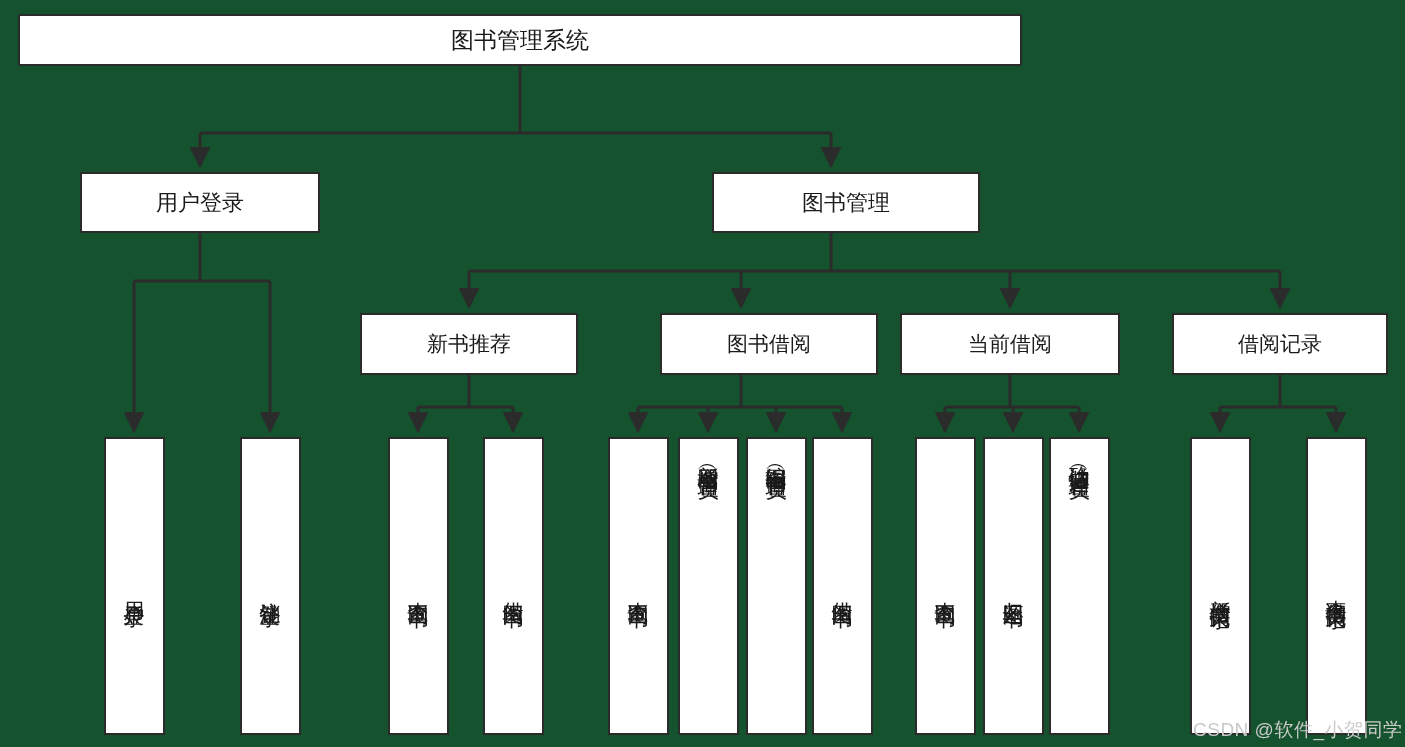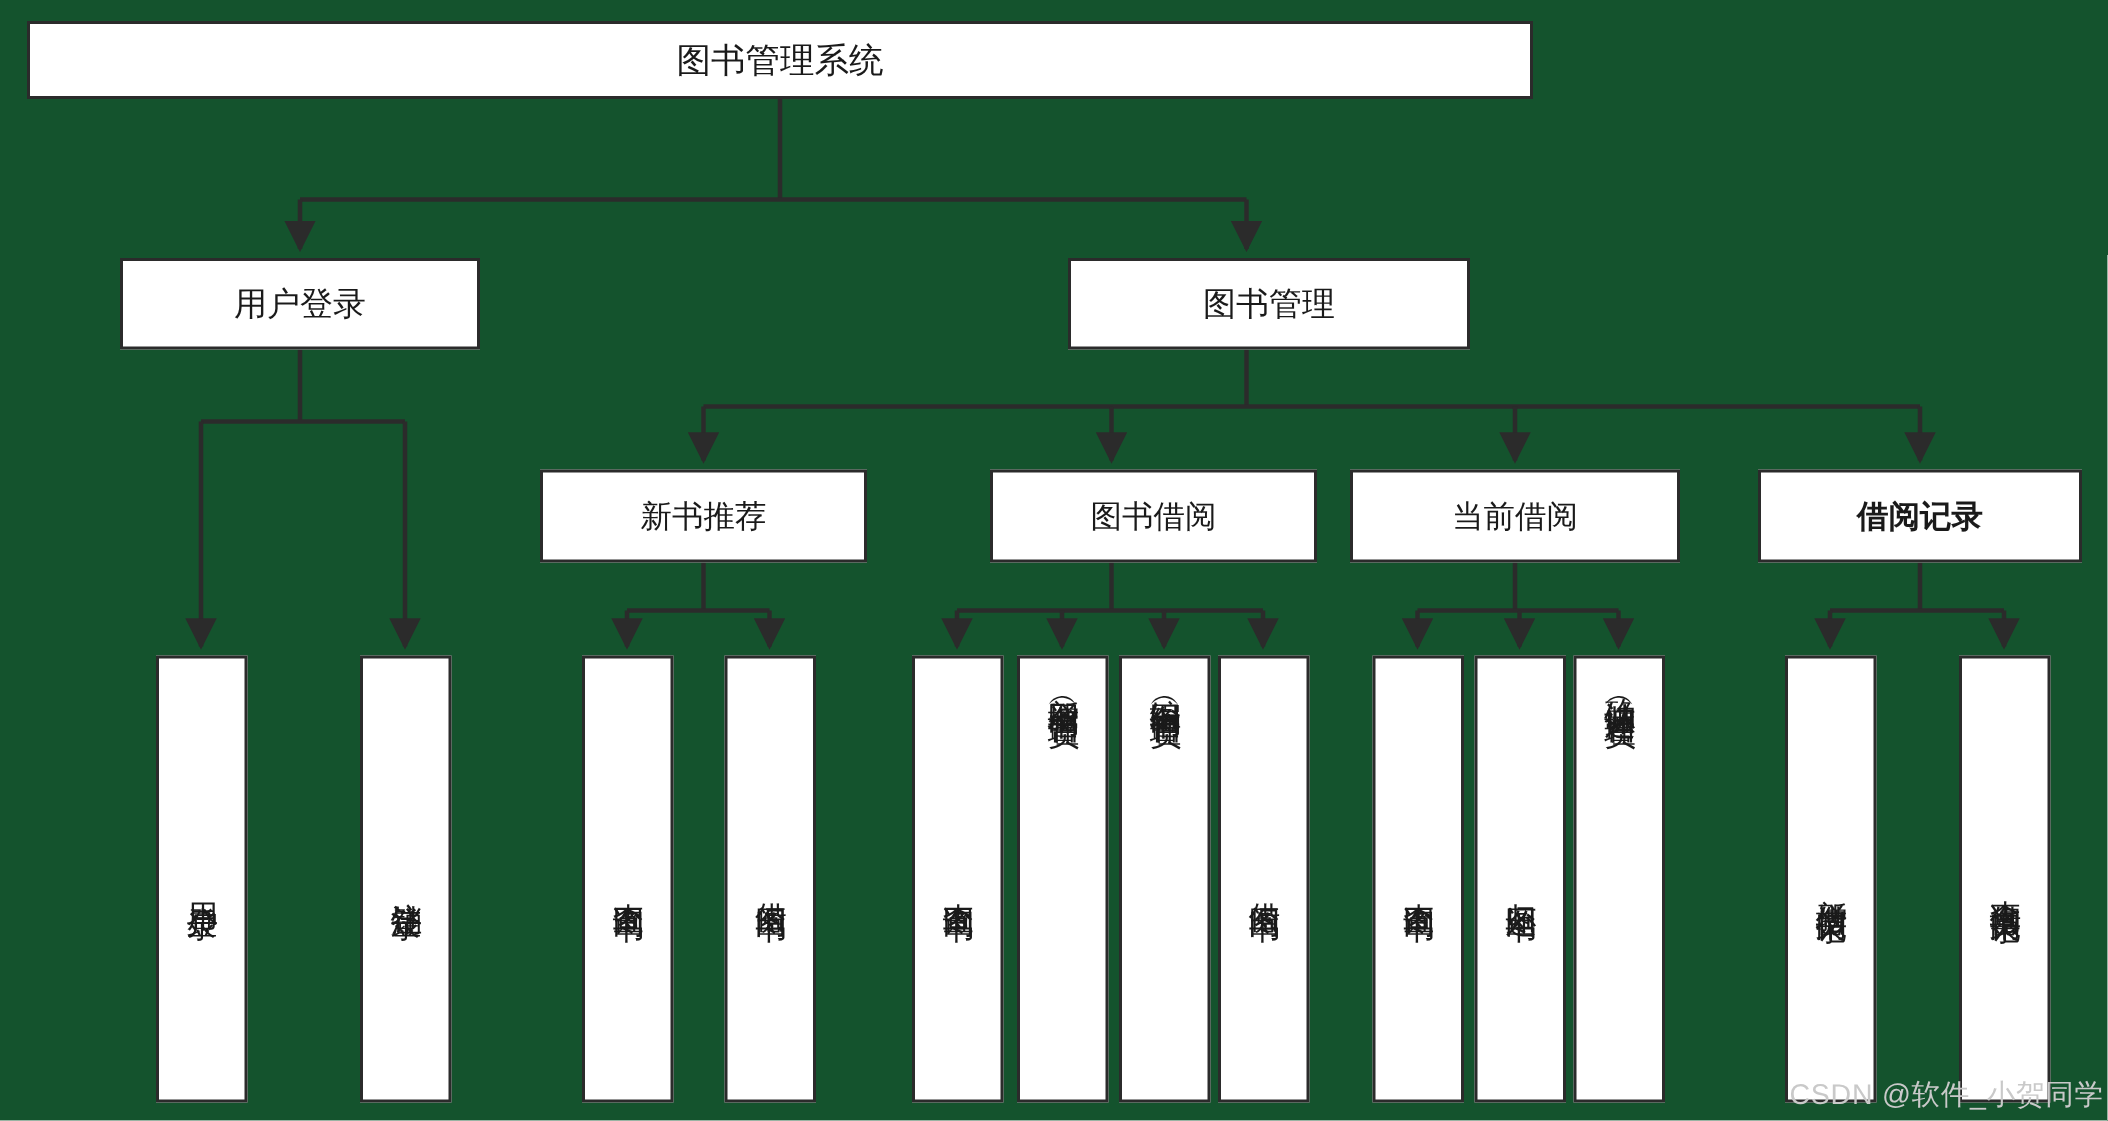--- a/index.html
+++ b/index.html
@@ -144,21 +144,21 @@
 
   <div class="node lvl2" style="left: 360px; top: 313px; width: 218px; height: 62px;">
     <span>新书推荐</span>
   </div>
   <div class="node lvl2" style="left: 632px; top: 313px; width: 218px; height: 62px; margin-left: 28px;">
     <span>图书借阅</span>
   </div>
   <div class="node lvl2" style="left: 900px; top: 313px; width: 220px; height: 62px; font-family: Liberation Serif, serif;">
     <span>当前借阅</span>
   </div>
-  <div class="node lvl2" style="left: 1172px; top: 313px; width: 216px; height: 62px; font-weight: bold;">
+  <div class="node lvl2" style="left: 1172px; top: 313px; width: 216px; height: 62px;">
     <span>借阅记录</span>
   </div>
 
   <div class="node leaf" style="left: 104px; top: 437px; width: 61px; height: 298px;">
     <div class="leaf-inner">
         <span class="vtext">用户登录</span>
       </div>
   </div>
   <div class="node leaf" style="left: 240px; top: 437px; width: 61px; height: 298px;">
     <div class="leaf-inner">

